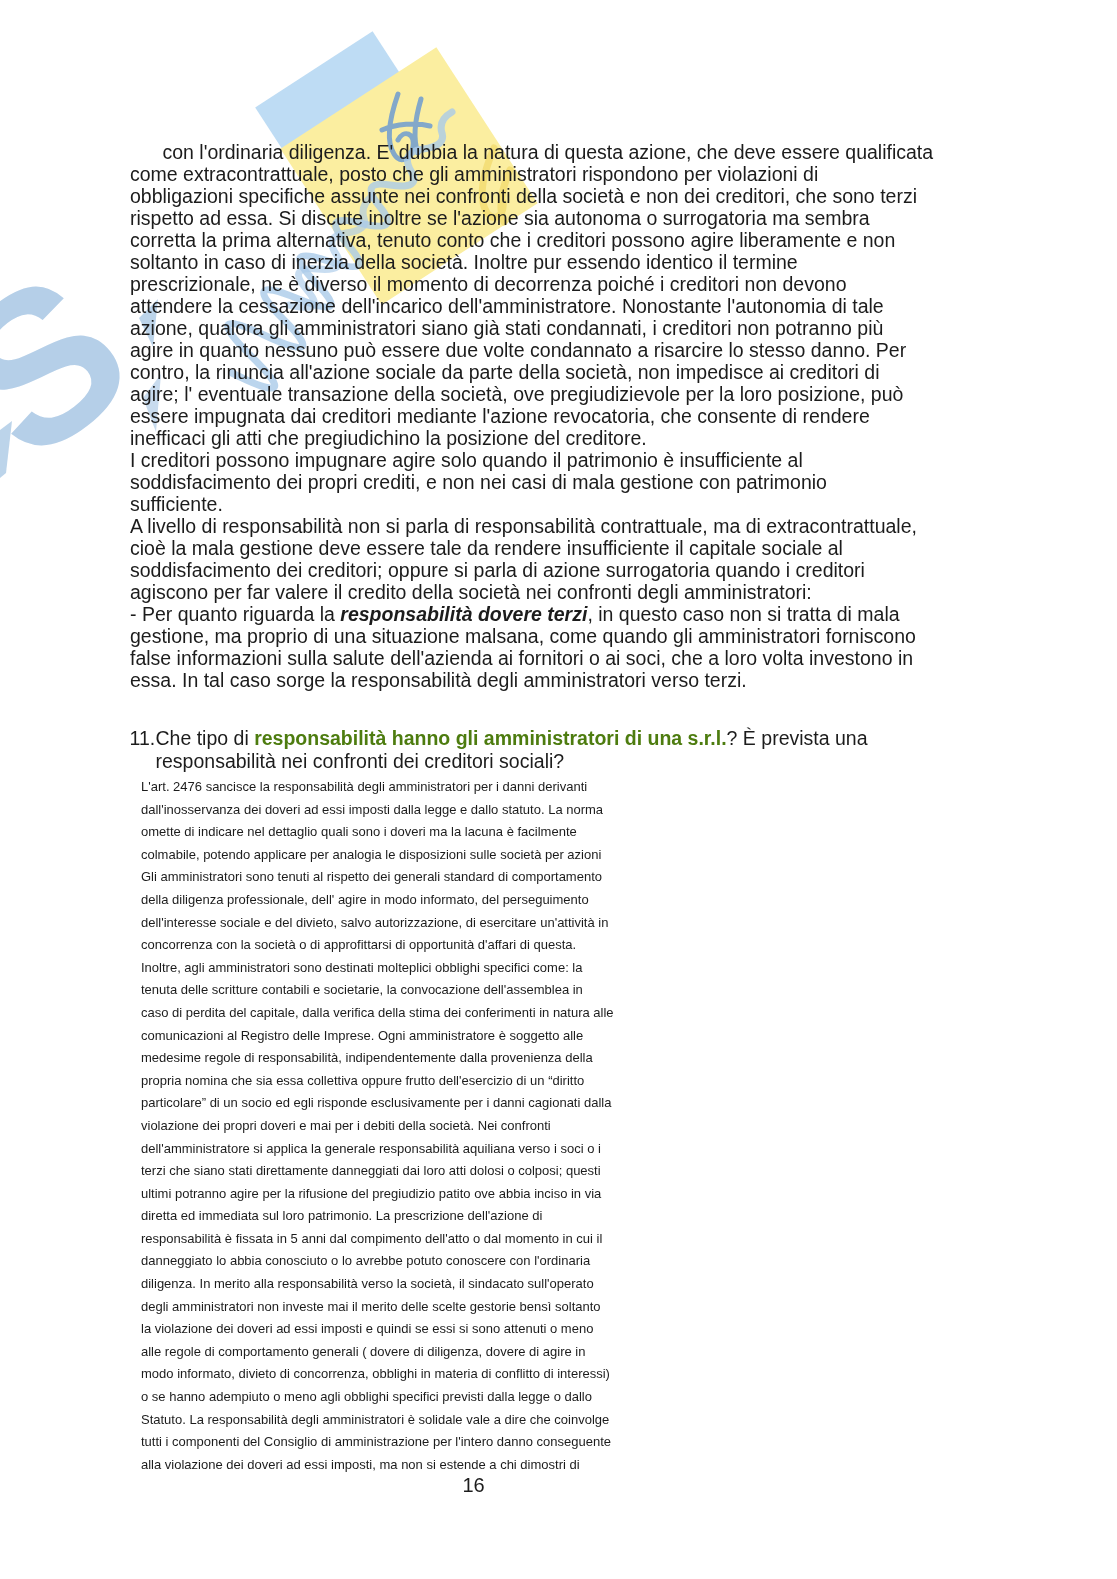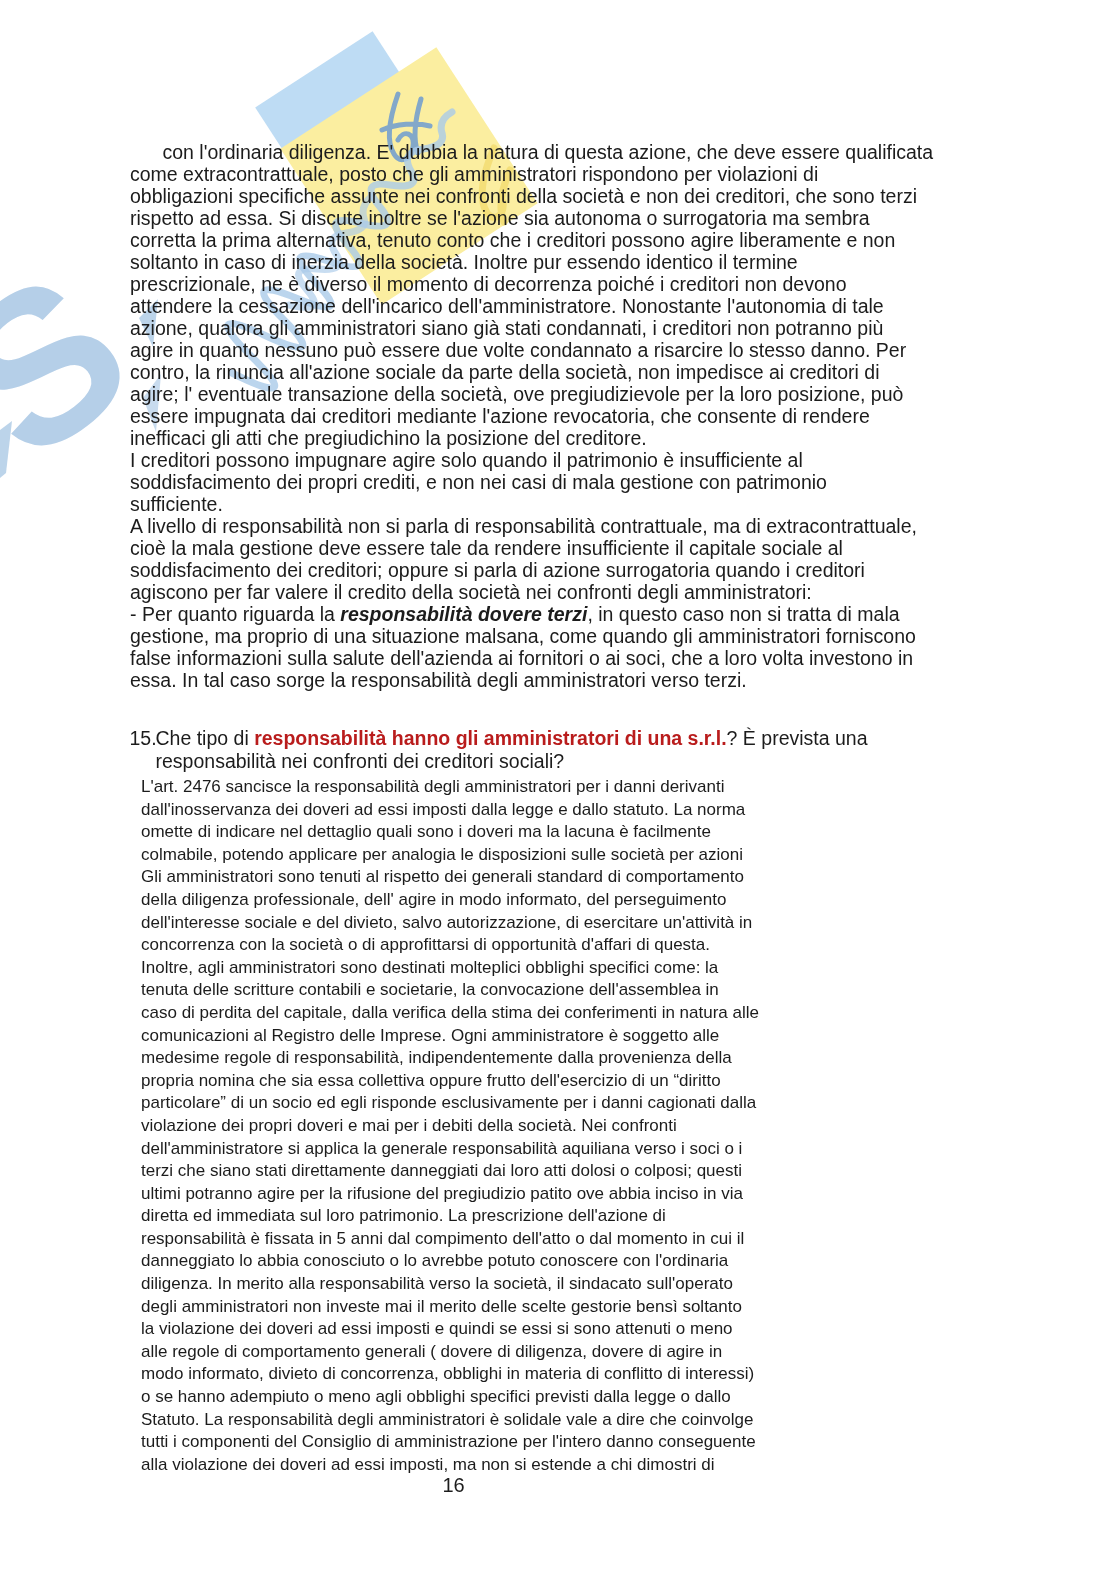--- a/index.html
+++ b/index.html
@@ -22,29 +22,29 @@
     white-space:pre;
   }
   .bi { font-weight:bold; font-style:italic; }
   .q {
     position:absolute; left:97px; top:704px;
     font-size:19.5px; line-height:22.8px;
     white-space:pre;
   }
   .qnum { display:inline-block; width:26px; white-space:pre; vertical-align:top; }
   .qtext { display:inline-block; white-space:pre; vertical-align:top; }
-  .red { font-weight:bold; color:#b91c1c; font-style:normal; }
+  .red { font-weight:bold; color:#4d7c0f; font-style:normal; }
   .answer {
     position:absolute; left:141px; top:776px;
-    font-size:17px; line-height:22.6px;
+    font-size:13px; line-height:22.6px;
     white-space:pre;
   }
   .pagenum {
     position:absolute; left:0; top:1474px; width:907px;
-    text-align:center; font-size:20px;
+    text-align:center; font-size:20px;padding-left:20px;
   }
 </style>
 </head>
 <body>
 
 <div class="page">
 
   <svg class="wm" width="1117" height="1579" viewBox="0 0 1117 1579" aria-hidden="true">
 
     <g transform="translate(352,128) rotate(-33)">
@@ -93,21 +93,21 @@
 cioè la mala gestione deve essere tale da rendere insufficiente il capitale sociale al
 soddisfacimento dei creditori; oppure si parla di azione surrogatoria quando i creditori
 agiscono per far valere il credito della società nei confronti degli amministratori:
 - Per quanto riguarda la </span><strong class="bi">responsabilità dovere terzi</strong><span>, in questo caso non si tratta di mala
 gestione, ma proprio di una situazione malsana, come quando gli amministratori forniscono
 false informazioni sulla salute dell'azienda ai fornitori o ai soci, che a loro volta investono in
 essa. In tal caso sorge la responsabilità degli amministratori verso terzi.</span>
     </div>
 
     <div class="q">
-      <span class="qnum">15.</span><span class="qtext"><span>Che tipo di </span><strong class="red">responsabilità hanno gli amministratori di una s.r.l.</strong><span>? È prevista una
+      <span class="qnum">11.</span><span class="qtext"><span>Che tipo di </span><strong class="red">responsabilità hanno gli amministratori di una s.r.l.</strong><span>? È prevista una
 responsabilità nei confronti dei creditori sociali?</span></span>
     </div>
 
     <div class="answer">L'art. 2476 sancisce la responsabilità degli amministratori per i danni derivanti
 dall'inosservanza dei doveri ad essi imposti dalla legge e dallo statuto. La norma
 omette di indicare nel dettaglio quali sono i doveri ma la lacuna è facilmente
 colmabile, potendo applicare per analogia le disposizioni sulle società per azioni
 Gli amministratori sono tenuti al rispetto dei generali standard di comportamento
 della diligenza professionale, dell' agire in modo informato, del perseguimento
 dell'interesse sociale e del divieto, salvo autorizzazione, di esercitare un'attività in

